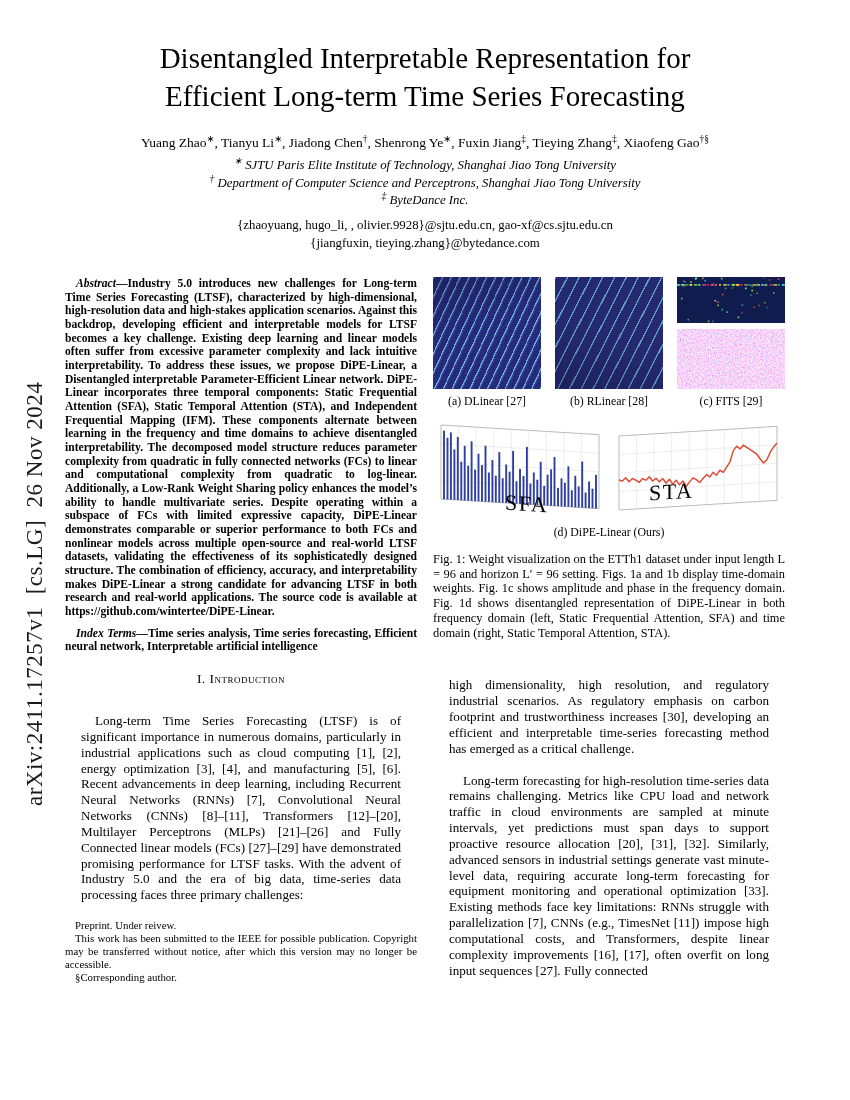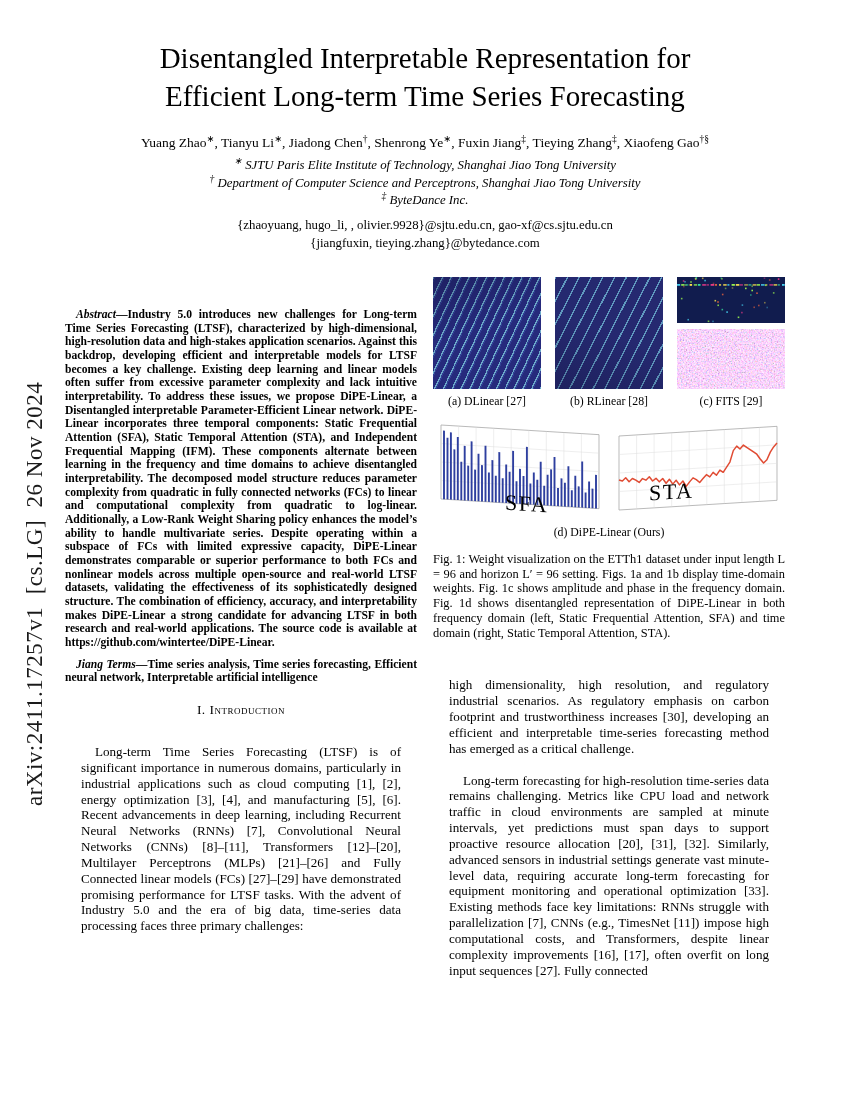--- a/index.html
+++ b/index.html
@@ -11,21 +11,21 @@
   
   .header{padding-top:40px;text-align:center;}
   .title{font-size:29px;font-weight:400;line-height:1.3;margin:0;}
   .authors-line{margin-top:20px;font-size:13.5px;font-family:Liberation Serif, serif;}
   .authors-line sup,.affil-line sup{font-size:9.5px;line-height:0;}
   .affiliations{margin-top:6px;font-style:italic;font-size:12.8px;line-height:1.35;}
   .emails{margin-top:8px;font-size:12.8px;line-height:1.4;}
   
   .columns{display:flex;gap:16px;padding:0 65px;margin-top:24px;}
   .col{width:352px;}
-  .col-left{display:flex;flex-direction:column;height:704px;justify-content:center;}
+  .col-left{display:flex;flex-direction:column;height:704px;}
   .boldblock{font-weight:bold;font-size:11.6px;line-height:1.18;text-align:justify;margin:0;text-indent:11px;}
   .lead-italic{font-style:italic;}
   .index-terms{margin-top:8px;}
   .section-heading{text-align:center;font-weight:400;font-size:13.5px;font-variant:small-caps;
         letter-spacing:0.5px;margin:17px 0 10px 0;}
   .body-p{font-size:13.1px;line-height:1.21;text-align:justify;margin:16px;}
   .indent{text-indent:14px;}
   .footnotes{margin-top:auto;font-size:10.8px;line-height:1.21;}
   .footnote{margin:0;text-indent:10px;text-align:justify;}
   
@@ -74,24 +74,29 @@
       </div>
   </div>
 
   <div class="columns">
 
     <div class="col col-left">
       <p class="boldblock">
         <span class="lead-italic">Abstract</span><span>—Industry 5.0 introduces new challenges for Long-term Time Series Forecasting (LTSF), characterized by high-dimensional, high-resolution data and high-stakes application scenarios. Against this backdrop, developing efficient and interpretable models for LTSF becomes a key challenge. Existing deep learning and linear models often suffer from excessive parameter complexity and lack intuitive interpretability. To address these issues, we propose DiPE-Linear, a Disentangled interpretable Parameter-Efficient Linear network. DiPE-Linear incorporates three temporal components: Static Frequential Attention (SFA), Static Temporal Attention (STA), and Independent Frequential Mapping (IFM). These components alternate between learning in the frequency and time domains to achieve disentangled interpretability. The decomposed model structure reduces parameter complexity from quadratic in fully connected networks (FCs) to linear and computational complexity from quadratic to log-linear. Additionally, a Low-Rank Weight Sharing policy enhances the model’s ability to handle multivariate series. Despite operating within a subspace of FCs with limited expressive capacity, DiPE-Linear demonstrates comparable or superior performance to both FCs and nonlinear models across multiple open-source and real-world LTSF datasets, validating the effectiveness of its sophisticatedly designed structure. The combination of efficiency, accuracy, and interpretability makes DiPE-Linear a strong candidate for advancing LTSF in both research and real-world applications. The source code is available at https://github.com/wintertee/DiPE-Linear.</span>
       </p>
       <p class="boldblock index-terms">
-        <span class="lead-italic">Jiang Terms</span><span>—Time series analysis, Time series forecasting, Efficient neural network, Interpretable artificial intelligence</span>
+        <span class="lead-italic">Index Terms</span><span>—Time series analysis, Time series forecasting, Efficient neural network, Interpretable artificial intelligence</span>
       </p>
       <h2 class="section-heading">I. Introduction</h2>
       <p class="body-p indent">Long-term Time Series Forecasting (LTSF) is of significant importance in numerous domains, particularly in industrial applications such as cloud computing [1], [2], energy optimization [3], [4], and manufacturing [5], [6]. Recent advancements in deep learning, including Recurrent Neural Networks (RNNs) [7], Convolutional Neural Networks (CNNs) [8]–[11], Transformers [12]–[20], Multilayer Perceptrons (MLPs) [21]–[26] and Fully Connected linear models (FCs) [27]–[29] have demonstrated promising performance for LTSF tasks. With the advent of Industry 5.0 and the era of big data, time-series data processing faces three primary challenges:</p>
+      <div class="footnotes" id="footnotes">
+          <p class="footnote">Preprint. Under reivew.</p>
+          <p class="footnote">This work has been submitted to the IEEE for possible publication. Copyright may be transferred without notice, after which this version may no longer be accessible.</p>
+          <p class="footnote">§Corresponding author.</p>
+        </div>
     </div>
 
     <div class="col col-right">
       <figure class="figure1">
         <div class="subfig-row">
           <div class="subfig">
             <div class="subimg img-a"></div>
             <div class="subcap">(a) DLinear [27]</div>
           </div>
           <div class="subfig">

